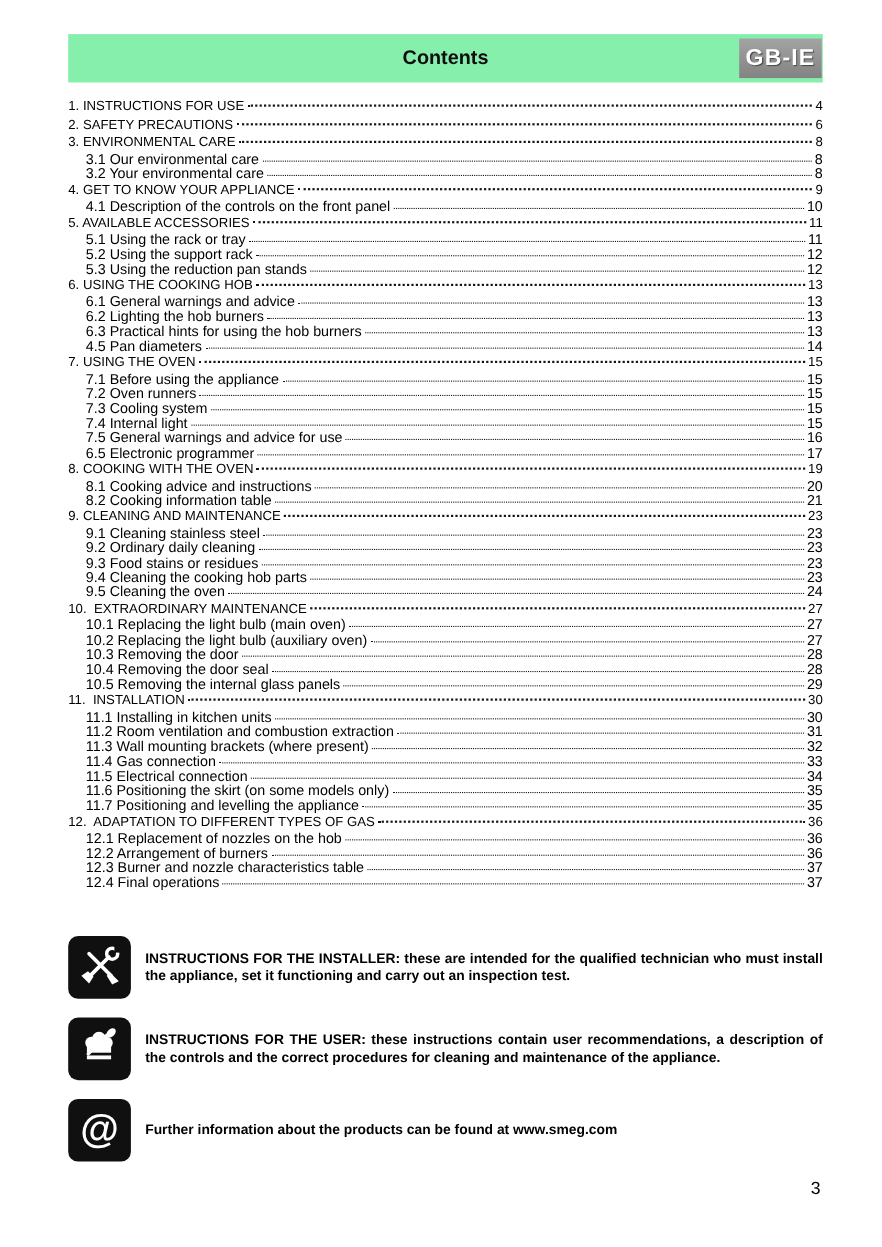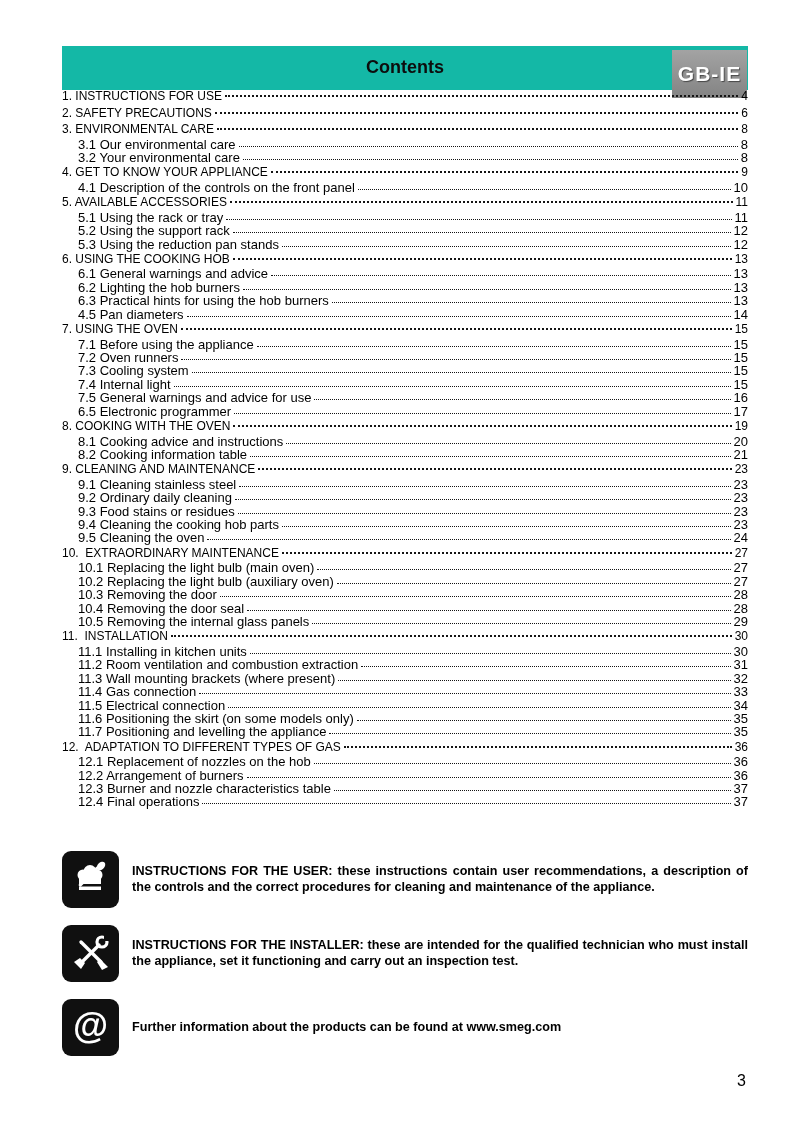--- a/index.html
+++ b/index.html
@@ -3,24 +3,24 @@
 <meta charset="utf-8">
 <style>
   html,body { margin:0; padding:0; background:#ffffff; }
   .page {
     position:relative; width:802px; height:1134px; background:#ffffff;
     font-family:"Liberation Sans", sans-serif; color:#000; overflow:hidden;
     margin:0 auto;
   }
 
   
-  .header-bar { position:absolute; left:62px; top:46px; width:686px; height:44px; background:#14b8a6; }
+  .header-bar { position:absolute; left:62px; top:31px; width:686px; height:44px; background:#86efac; }
   .page-title { position:absolute; left:0; right:0; top:11px; text-align:center; font-size:18px; font-weight:bold; color:#0d0d0d; }
   .region-badge {
-    position:absolute; right:1px; top:4px; width:75px; height:48px;
+    position:absolute; right:1px; top:4px; width:75px; height:36px;
     background:linear-gradient(#a3a3a3,#838383);
     color:#fff; font-weight:bold; font-size:21px; letter-spacing:1px;
     display:flex; align-items:center; justify-content:center;
     text-shadow:1px 1px 1px rgba(0,0,0,0.5);
   }
 
   
   .toc { position:absolute; left:62px; top:88px; width:686px; }
   .toc-row { display:flex; align-items:baseline; }
   .toc-row .t { white-space:pre; }
@@ -305,37 +305,20 @@
         <span class="p">37</span>
       </div>
       <div class="toc-row toc-sub">
         <span class="t">12.4 Final operations</span>
         <span class="dots"></span>
         <span class="p">37</span>
       </div>
     </div>
 
   <div class="notices">
-
-    <div class="notice">
-      <div class="icon-box">
-        <span>
-          <svg width="40" height="40" viewBox="0 0 40 40" aria-hidden="true">
-            <rect x="7" y="27" width="27" height="3.2" rx="1.5" fill="#fff" transform="rotate(-45 7 27)"></rect>
-            <ellipse cx="30" cy="8" rx="3.4" ry="5" fill="#fff" transform="rotate(45 30 8)"></ellipse>
-            <circle cx="12" cy="17" r="5.5" fill="#fff"></circle>
-            <circle cx="19" cy="13.5" r="6.5" fill="#fff"></circle>
-            <circle cx="26" cy="17" r="5.5" fill="#fff"></circle>
-            <rect x="8" y="17" width="22" height="9" fill="#fff"></rect>
-            <rect x="8" y="28.5" width="22" height="3.5" fill="#fff"></rect>
-          </svg>
-        </span>
-      </div>
-      <div class="notice-text">INSTRUCTIONS FOR THE USER: these instructions contain user recommendations, a description of the controls and the correct procedures for cleaning and maintenance of the appliance.</div>
-    </div>
 
     <div class="notice">
       <div class="icon-box">
         <span>
           <svg width="40" height="40" viewBox="0 0 40 40" aria-hidden="true">
             <g stroke="#fff" stroke-width="3.4" stroke-linecap="round" fill="none">
               <line x1="10" y1="10" x2="30" y2="30"></line>
               <line x1="28" y1="13" x2="12" y2="29"></line>
             </g>
             <circle cx="31" cy="10" r="5" stroke="#fff" stroke-width="3.2" fill="none"></circle>
@@ -343,20 +326,37 @@
             <path d="M29 27 l8 8 -6 3 -5 -8 z" fill="#fff"></path>
             <path d="M9 26 l5 5 -4 6 -7 -7 z" fill="#fff"></path>
           </svg>
         </span>
       </div>
       <div class="notice-text">INSTRUCTIONS FOR THE INSTALLER: these are intended for the qualified technician who must install the appliance, set it functioning and carry out an inspection test.</div>
     </div>
 
     <div class="notice">
       <div class="icon-box">
+        <span>
+          <svg width="40" height="40" viewBox="0 0 40 40" aria-hidden="true">
+            <rect x="7" y="27" width="27" height="3.2" rx="1.5" fill="#fff" transform="rotate(-45 7 27)"></rect>
+            <ellipse cx="30" cy="8" rx="3.4" ry="5" fill="#fff" transform="rotate(45 30 8)"></ellipse>
+            <circle cx="12" cy="17" r="5.5" fill="#fff"></circle>
+            <circle cx="19" cy="13.5" r="6.5" fill="#fff"></circle>
+            <circle cx="26" cy="17" r="5.5" fill="#fff"></circle>
+            <rect x="8" y="17" width="22" height="9" fill="#fff"></rect>
+            <rect x="8" y="28.5" width="22" height="3.5" fill="#fff"></rect>
+          </svg>
+        </span>
+      </div>
+      <div class="notice-text">INSTRUCTIONS FOR THE USER: these instructions contain user recommendations, a description of the controls and the correct procedures for cleaning and maintenance of the appliance.</div>
+    </div>
+
+    <div class="notice">
+      <div class="icon-box">
         <span class="at-glyph">@</span>
       </div>
       <div class="notice-text">Further information about the products can be found at www.smeg.com</div>
     </div>
 
   </div>
 
   <div class="page-num">3</div>
 
 </div>

